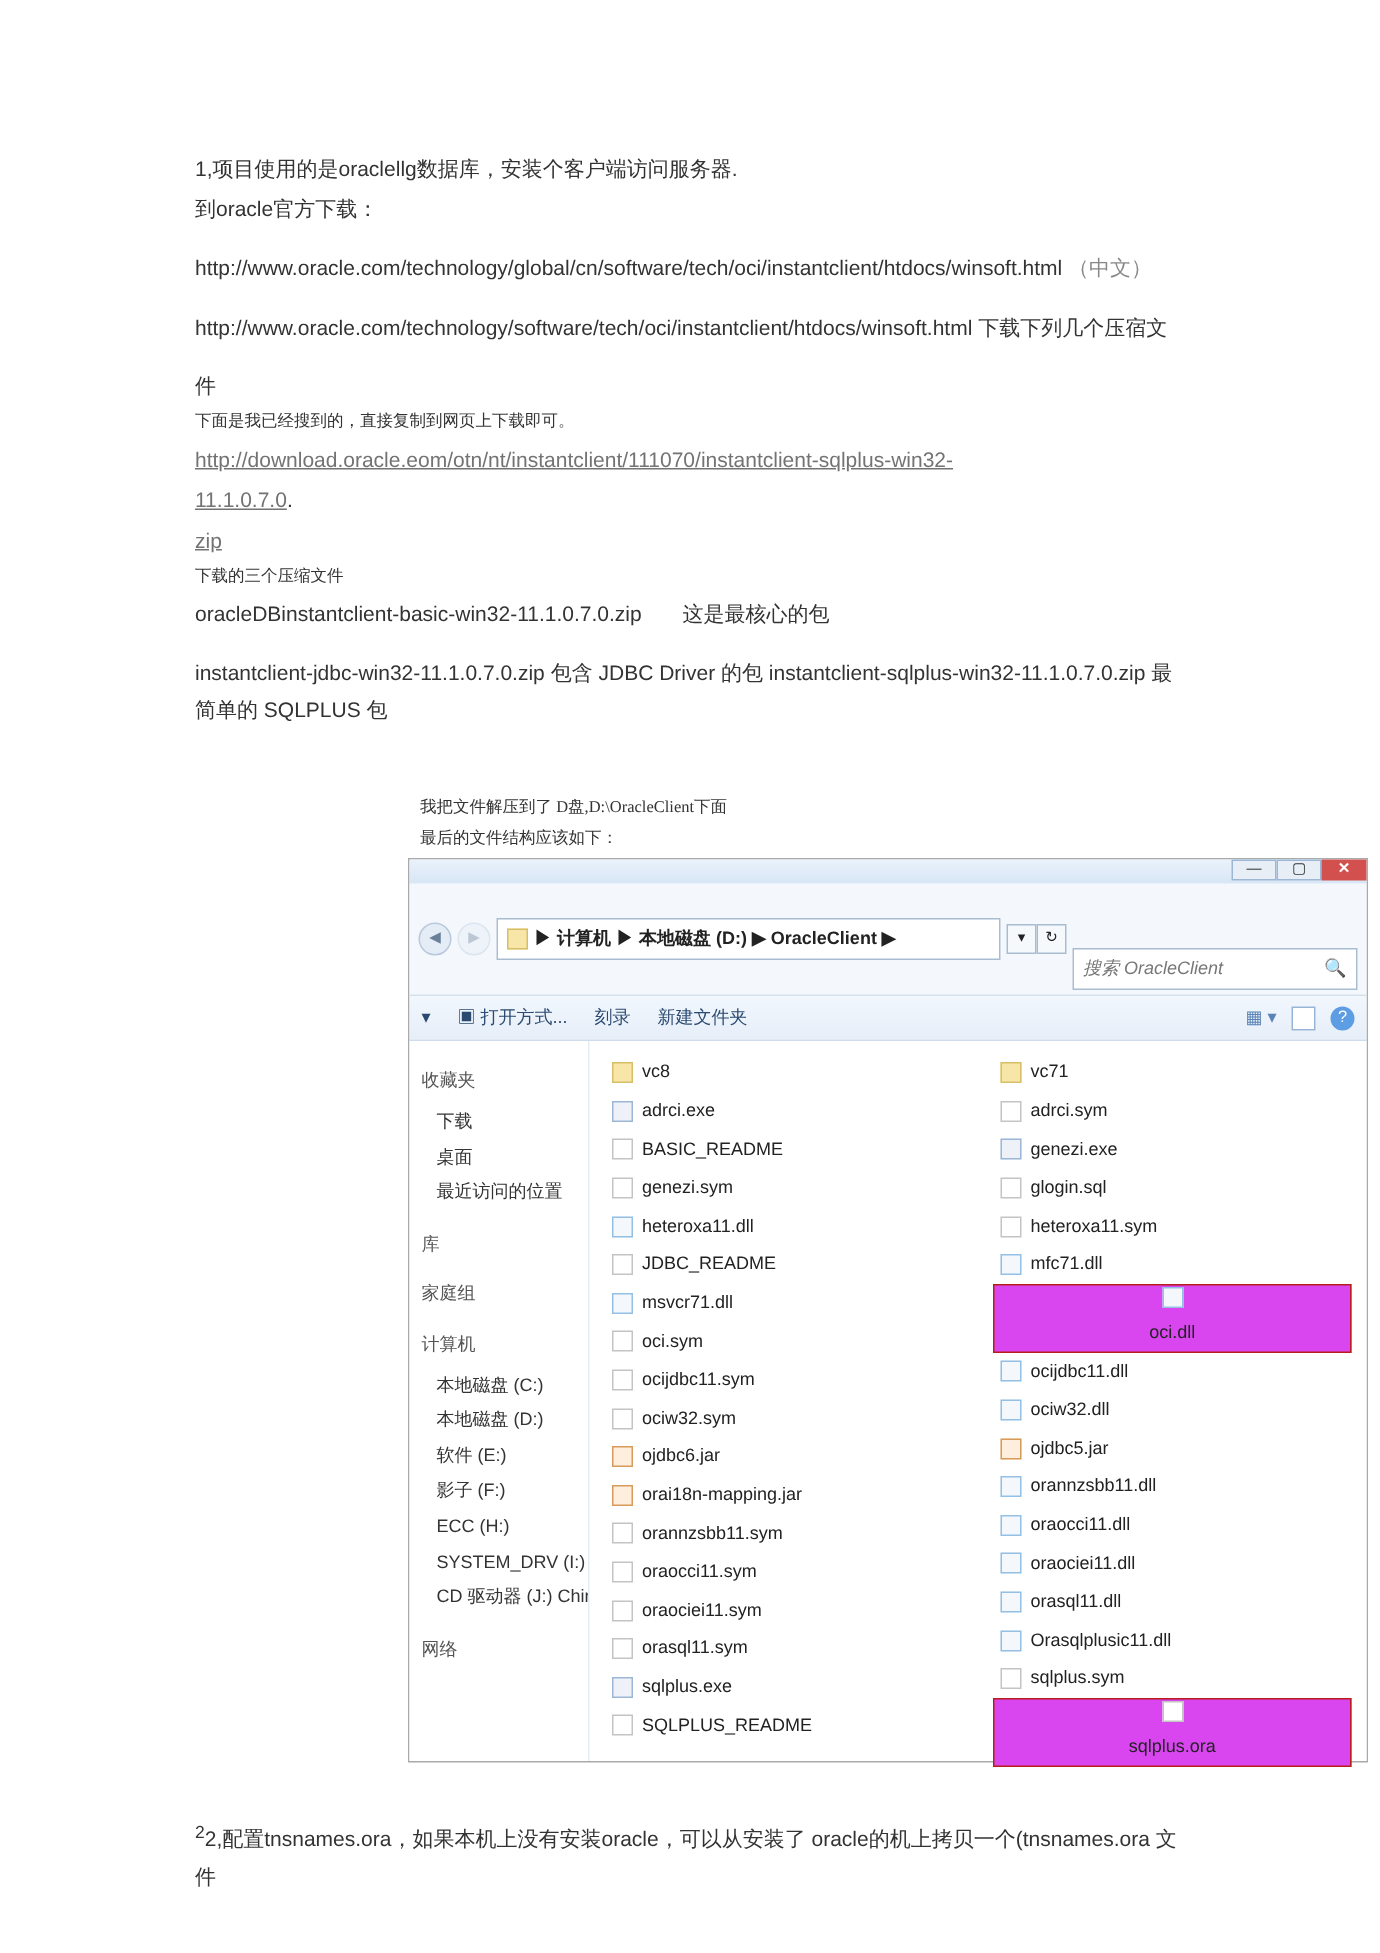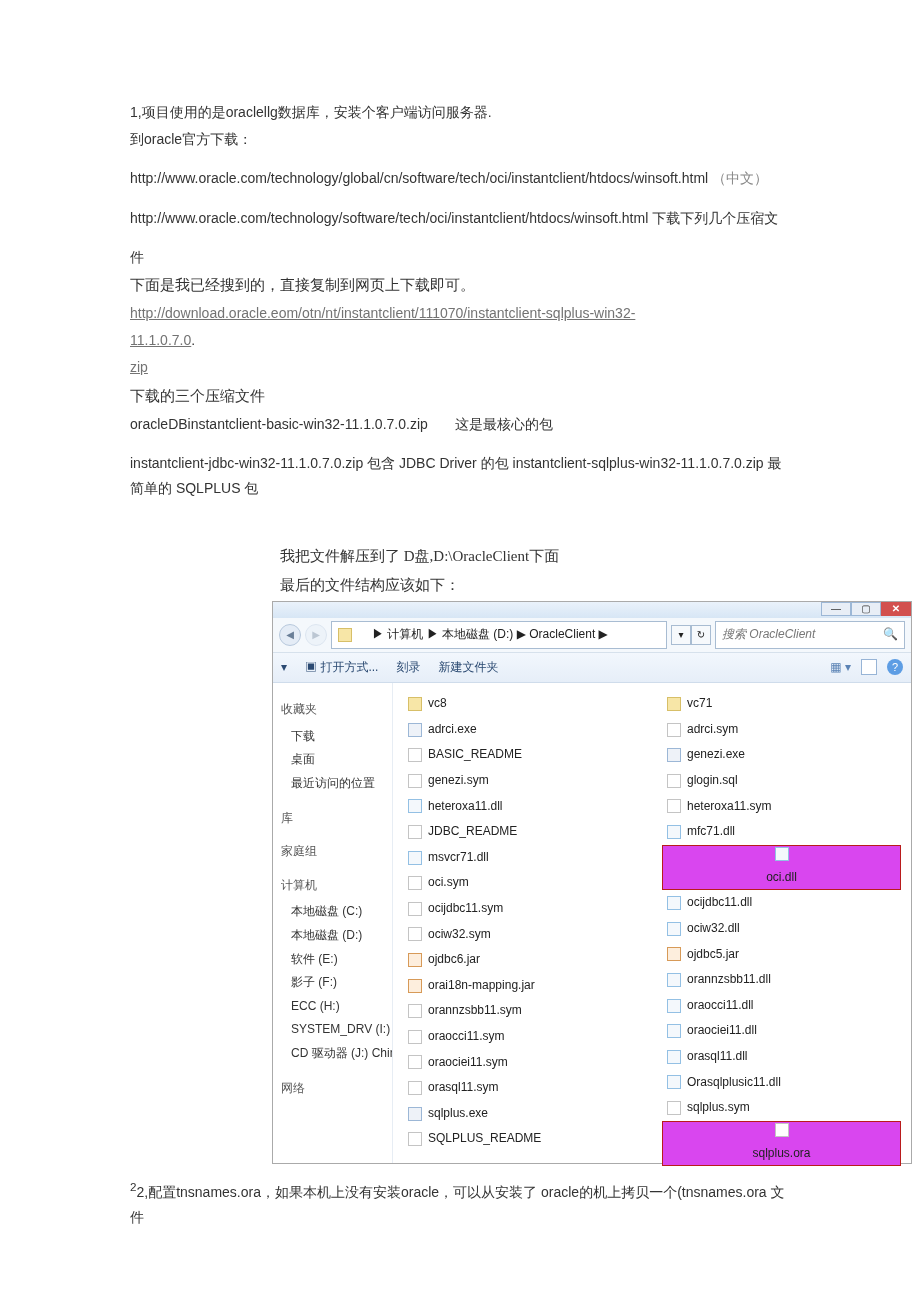--- a/index.html
+++ b/index.html
@@ -72,40 +72,42 @@
     font-size: 10px;
     color: #6a7f98;
   }
   .addr-box {
     flex: 1;
     background: #fff;
     border: 1px solid #a8bcd2;
     padding: 2px 6px;
     display: flex;
     align-items: center;
-    gap: 20px;
+    gap: 4px;
+    font-weight: bold;
   }
   .addr-end-btns { display: flex; gap: 0; }
   .addr-small-btn {
     width: 20px; height: 20px;
     border: 1px solid #a8bcd2;
     background: #f6f9fc;
     display: flex; align-items: center; justify-content: center;
     font-size: 10px;
   }
   .search-box {
     width: 190px;
     background: #fff;
     border: 1px solid #a8bcd2;
     padding: 2px 6px;
     display: flex;
     align-items: center;
     gap: 4px;
     color: #777;
     font-style: italic;
+    margin-top: 40px;
   }
   .search-icon { font-style: normal; color: #5d8cc8; }
 
   .toolbar {
     display: flex;
     align-items: center;
     padding: 4px 8px;
     background: linear-gradient(#f2f7fd, #e6eef8);
     border-bottom: 1px solid #cfdceb;
     gap: 18px;
@@ -164,21 +166,21 @@
     border: 1px solid #bbb;
     display: inline-block;
     flex-shrink: 0;
   }
   .ico-folder { background: #f7e6a7; border-color: #d7bf68; }
   .ico-exe    { background: #eef2f8; border-color: #9cb7d6; }
   .ico-file   { background: #fff;    border-color: #c4c4c4; }
   .ico-dll    { background: #f4f8fc; border-color: #93c0e4; }
   .ico-jar    { background: #fdeedd; border-color: #d79a58; }
 
-  .caption { font-family: "SimSun", serif; font-size: 15px; }
+  .caption { font-family: "SimSun", serif; font-size: 11px; }
 </style>
 </head>
 <body>
 
 <div class="page">
 
   <p class="pline sans">1,项目使用的是oraclellg数据库，安装个客户端访问服务器.</p>
   <p class="pline sans">到oracle官方下载：</p>
 
   <p class="pline gap sans">
@@ -421,17 +423,17 @@
               <div class="file-item sel">
                 <span class="ico ico-file"></span>
                 <span>sqlplus.ora</span>
               </div>
             </div>
         </div>
       </div>
     </div>
   </div>
 
-  <p class="pline sans" style="margin-top:12px">
+  <p class="pline sans" style="margin-top:36px">
     <sup>2</sup><span>2,配置tnsnames.ora，如果本机上没有安装oracle，可以从安装了 oracle的机上拷贝一个(tnsnames.ora 文件</span>
   </p>
 
 </div>
 
 </body></html>

